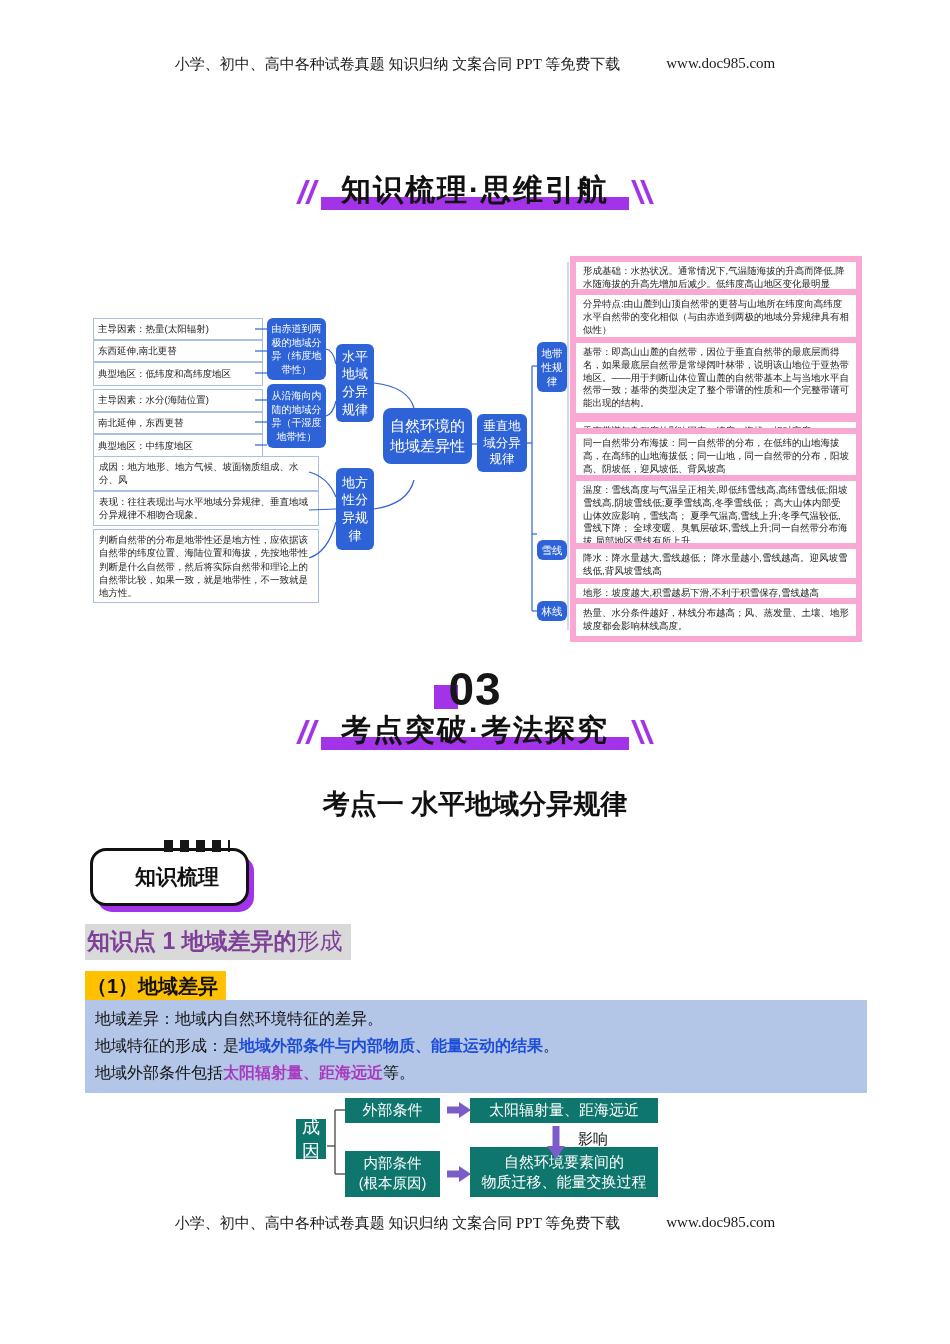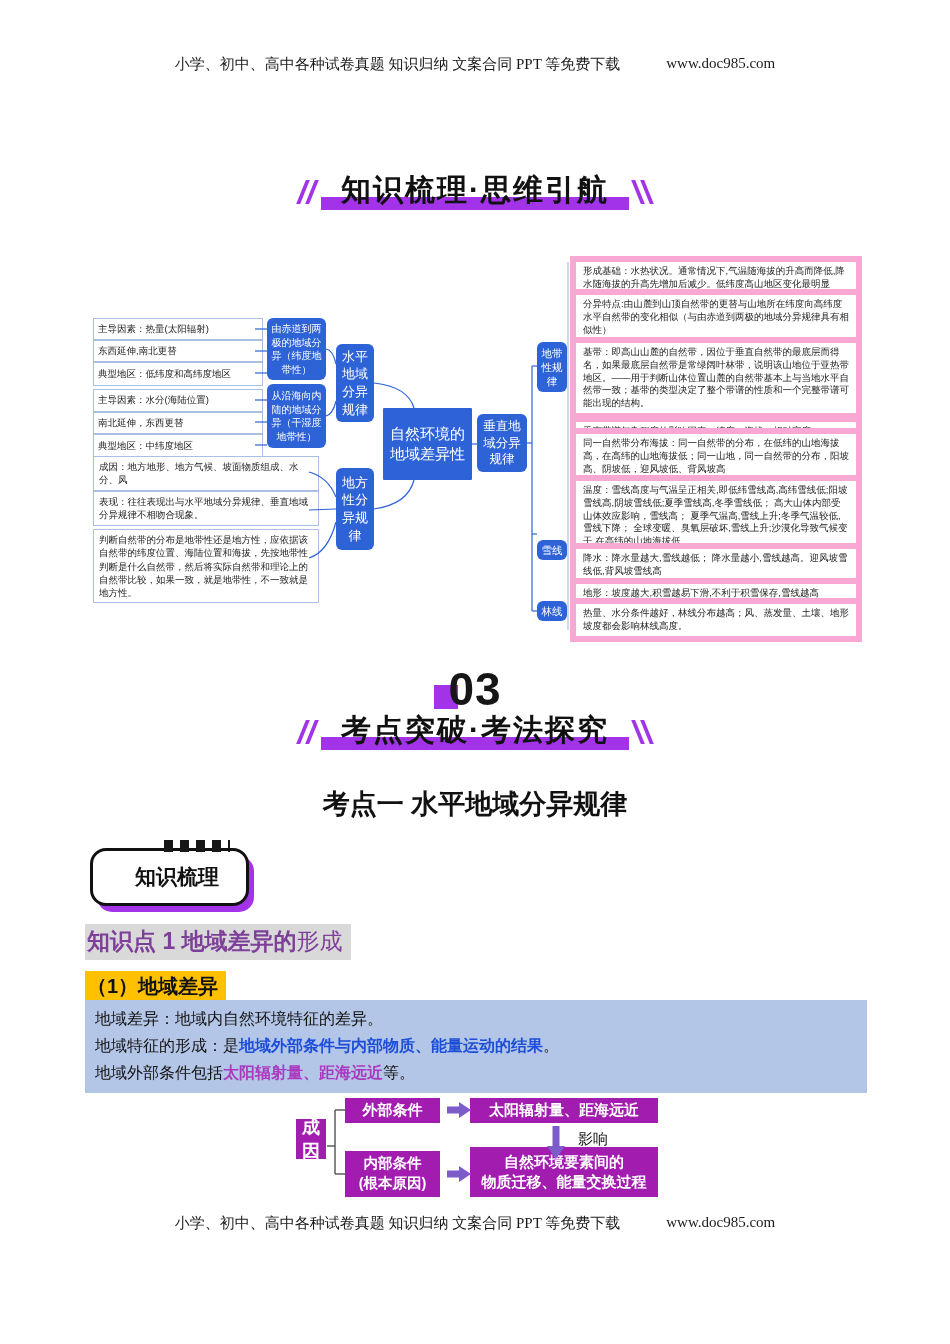--- a/index.html
+++ b/index.html
@@ -46,21 +46,21 @@
   
   .sub{position:absolute;left:85px;top:971px;background:#ffc000;padding:2px 8px 3px 2px;
        font-size:20px;font-weight:bold;color:#111;}
   
   .blk{position:absolute;left:85px;top:1000px;width:762px;background:#b4c6e7;padding:5px 10px 7px 10px;
        font-size:16px;color:#111;}
   .blk p{margin:0;padding:4px 0;line-height:19px;}
   .em-blue{color:#1d4ed8;font-weight:bold;}
   .em-mag{color:#a93ac0;font-weight:bold;}
   
-  .fbox{position:absolute;background:#a21caf;color:#fff;font-weight:bold;text-align:center;
+  .fbox{position:absolute;background:#0f766e;color:#fff;font-weight:normal;text-align:center;
         display:flex;flex-direction:column;align-items:center;justify-content:center;
         line-height:1.35;z-index:1;box-sizing:border-box;}
   .influence{position:absolute;left:578px;top:1130px;font-size:15px;color:#111;z-index:1;}
 </style>
 </head>
 <body>
 
 <div class="page">
 
   <div class="docbar hdr">
@@ -82,32 +82,32 @@
   <div class="lrow" style="top:412px;height:20px;">南北延伸，东西更替</div>
   <div class="lrow" style="top:434px;height:22px;">典型地区：中纬度地区</div>
   <div class="lrow wide" style="top:456px;">成因：地方地形、地方气候、坡面物质组成、水分、风</div>
   <div class="lrow wide" style="top:491px;">表现：往往表现出与水平地域分异规律、垂直地域分异规律不相吻合现象。</div>
   <div class="lrow wide" style="top:529px;">判断自然带的分布是地带性还是地方性，应依据该自然带的纬度位置、海陆位置和海拔，先按地带性判断是什么自然带，然后将实际自然带和理论上的自然带比较，如果一致，就是地带性，不一致就是地方性。</div>
 
   <div class="node" style="left:267px;top:318px;width:59px;height:62px;font-size:10px;">由赤道到两极的地域分异（纬度地带性）</div>
   <div class="node" style="left:267px;top:384px;width:59px;height:64px;font-size:10px;">从沿海向内陆的地域分异（干湿度地带性）</div>
   <div class="node" style="left:336px;top:344px;width:38px;height:78px;font-size:13px;">水平地域分异规律</div>
   <div class="node" style="left:336px;top:468px;width:38px;height:82px;font-size:13px;">地方性分异规律</div>
-  <div class="node" style="left:383px;top:408px;width:89px;height:72px;font-size:15px;border-radius:1px;">自然环境的地域差异性</div>
+  <div class="node" style="left:383px;top:408px;width:89px;height:56px;font-size:15px;border-radius:8px;">自然环境的地域差异性</div>
   <div class="node" style="left:477px;top:414px;width:50px;height:58px;font-size:12.5px;">垂直地域分异规律</div>
   <div class="node" style="left:537px;top:342px;width:30px;height:50px;font-size:10.5px;">地带性规律</div>
   <div class="node" style="left:537px;top:540px;width:30px;height:20px;font-size:10.5px;">雪线</div>
   <div class="node" style="left:537px;top:601px;width:30px;height:20px;font-size:10.5px;">林线</div>
 
   <div class="ritem" style="top:256px;">形成基础：水热状况。通常情况下,气温随海拔的升高而降低,降水随海拔的升高先增加后减少。低纬度高山地区变化最明显</div>
   <div class="ritem" style="top:289px;">分异特点:由山麓到山顶自然带的更替与山地所在纬度向高纬度水平自然带的变化相似（与由赤道到两极的地域分异规律具有相似性）</div>
   <div class="ritem" style="top:337px;">基带：即高山山麓的自然带，因位于垂直自然带的最底层而得名，如果最底层自然带是常绿阔叶林带，说明该山地位于亚热带地区。——用于判断山体位置山麓的自然带基本上与当地水平自然带一致；基带的类型决定了整个带谱的性质和一个完整带谱可能出现的结构。</div>
   <div class="ritem" style="top:416px;">垂直带谱复杂程度的影响因素：纬度、海拔、相对高度</div>
   <div class="ritem" style="top:428px;">同一自然带分布海拔：同一自然带的分布，在低纬的山地海拔高，在高纬的山地海拔低；同一山地，同一自然带的分布，阳坡高、阴坡低，迎风坡低、背风坡高</div>
-  <div class="ritem" style="top:475px;">温度：雪线高度与气温呈正相关,即低纬雪线高,高纬雪线低;阳坡雪线高,阴坡雪线低;夏季雪线高,冬季雪线低； 高大山体内部受山体效应影响，雪线高； 夏季气温高,雪线上升;冬季气温较低,雪线下降； 全球变暖、臭氧层破坏,雪线上升;沙漠化导致气候变干,在高纬的山地海拔低</div>
+  <div class="ritem" style="top:475px;">温度：雪线高度与气温呈正相关,即低纬雪线高,高纬雪线低;阳坡雪线高,阴坡雪线低;夏季雪线高,冬季雪线低； 高大山体内部受山体效应影响，雪线高； 夏季气温高,雪线上升;冬季气温较低,雪线下降； 全球变暖、臭氧层破坏,雪线上升;同一自然带分布海拔,局部地区雪线有所上升</div>
   <div class="ritem" style="top:543px;">降水：降水量越大,雪线越低； 降水量越小,雪线越高。迎风坡雪线低,背风坡雪线高</div>
   <div class="ritem" style="top:578px;">地形：坡度越大,积雪越易下滑,不利于积雪保存,雪线越高</div>
   <div class="ritem" style="top:598px;">热量、水分条件越好，林线分布越高；风、蒸发量、土壤、地形坡度都会影响林线高度。</div>
 
   <svg class="mm-svg" width="950" height="1344">
     <g stroke="#2e63d8" stroke-width="1.2" fill="none">
       <path d="M255,329 L267,329"></path>
         <path d="M255,351 L267,351"></path>
         <path d="M255,373 L267,373"></path>
       <path d="M255,400 L267,400"></path>

